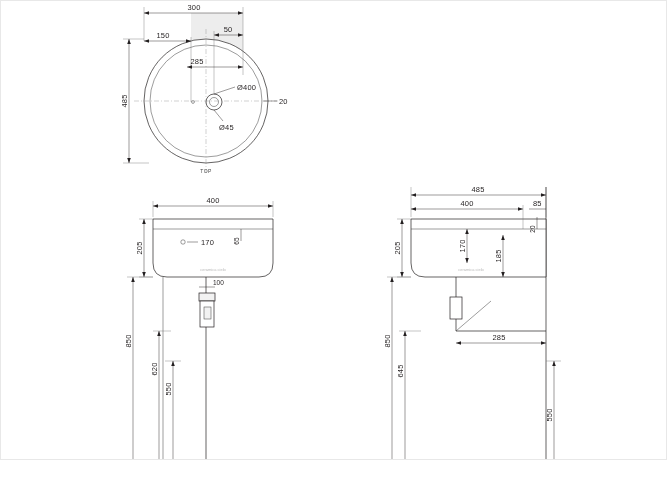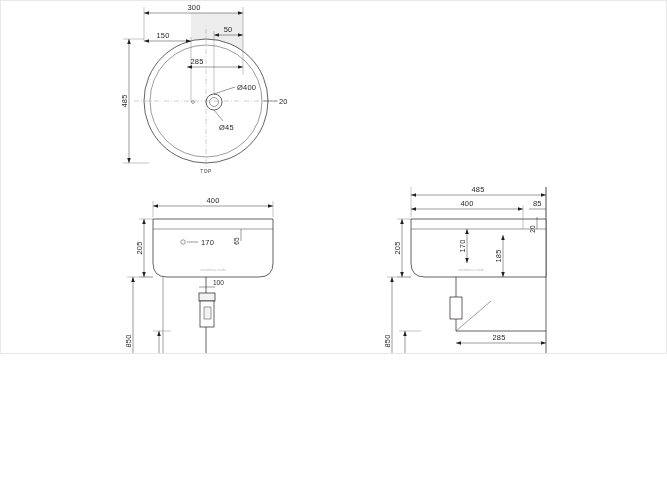--- a/index.html
+++ b/index.html
@@ -6,21 +6,21 @@
     margin: 0;
     padding: 0;
     background: #ffffff;
   }
   body {
     font-family: "Liberation Sans", sans-serif;
   }
   #sheet {
     position: relative;
     width: 667px;
-    height: 354px;
+    height: 460px;
     background: #ffffff;
     overflow: hidden;
     border: 1px solid #e8e8e8;
     box-sizing: border-box;
   }
   svg.drawing {
     position: absolute;
     left: 0;
     top: 0;
     width: 667px;

